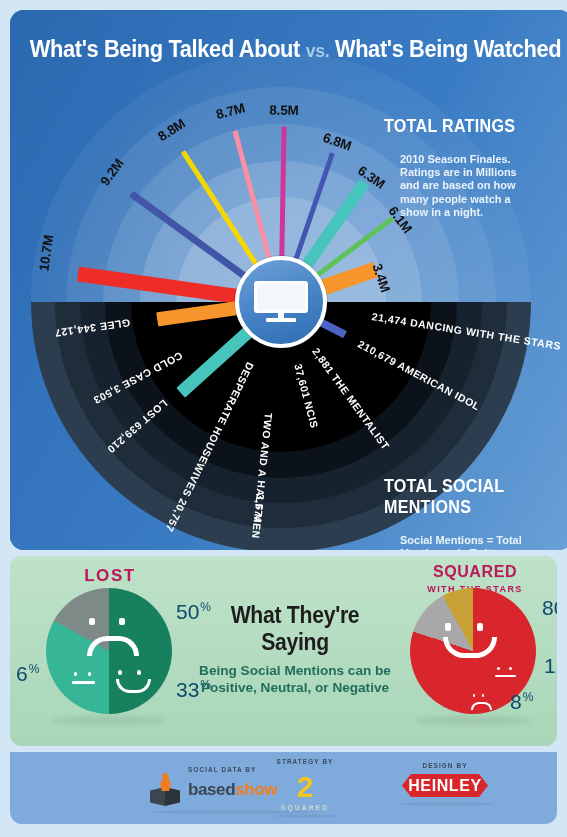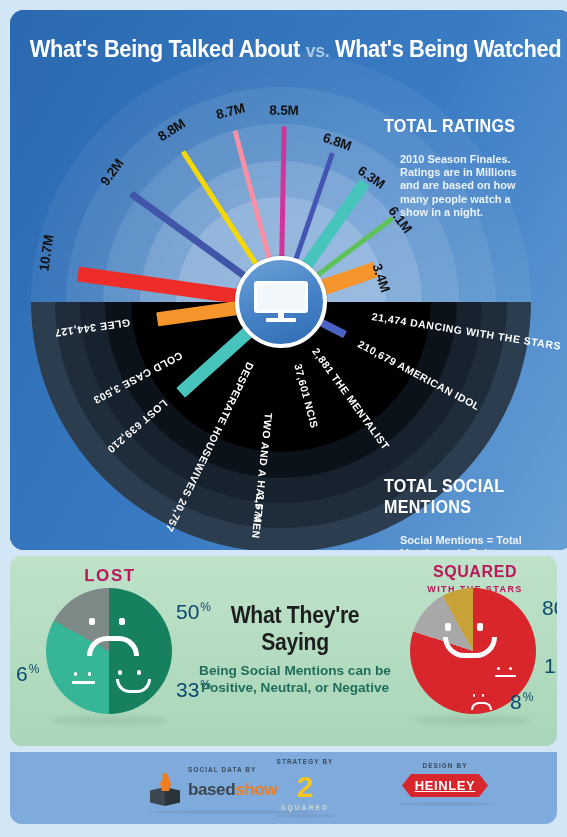--- a/index.html
+++ b/index.html
@@ -193,22 +193,22 @@
   .sq-mark{
     position:absolute;left:28px;top:12px;width:34px;height:34px;
     color:#f4c61f;font-size:30px;font-weight:bold;line-height:34px;text-align:center;
   }
   .sq-word{position:absolute;left:0;top:46px;width:90px;text-align:center;
     font-size:6.6px;letter-spacing:2.2px;color:#cfd7c9;font-weight:bold;}
 
   .hl-badge{
     position:absolute;left:22px;top:12px;width:86px;height:23px;background:#d8262c;
     clip-path:polygon(0 50%,9px 0,calc(100% - 9px) 0,100% 50%,calc(100% - 9px) 100%,9px 100%);
-    color:#ffffff;font-size:13px;font-weight:bold;letter-spacing:0.6px;
-    display:flex;align-items:center;justify-content:center;text-decoration:underline;
+    color:#ffffff;font-size:16px;font-weight:bold;letter-spacing:0.6px;
+    display:flex;align-items:center;justify-content:center;
   }
   .fshadow{position:absolute;height:4px;border-radius:50%;background:rgba(0,0,0,0.06);}
 </style>
 </head>
 <body>
 
 <div id="root">
   <div class="frame"></div>
 
   <div class="bluepanel">

